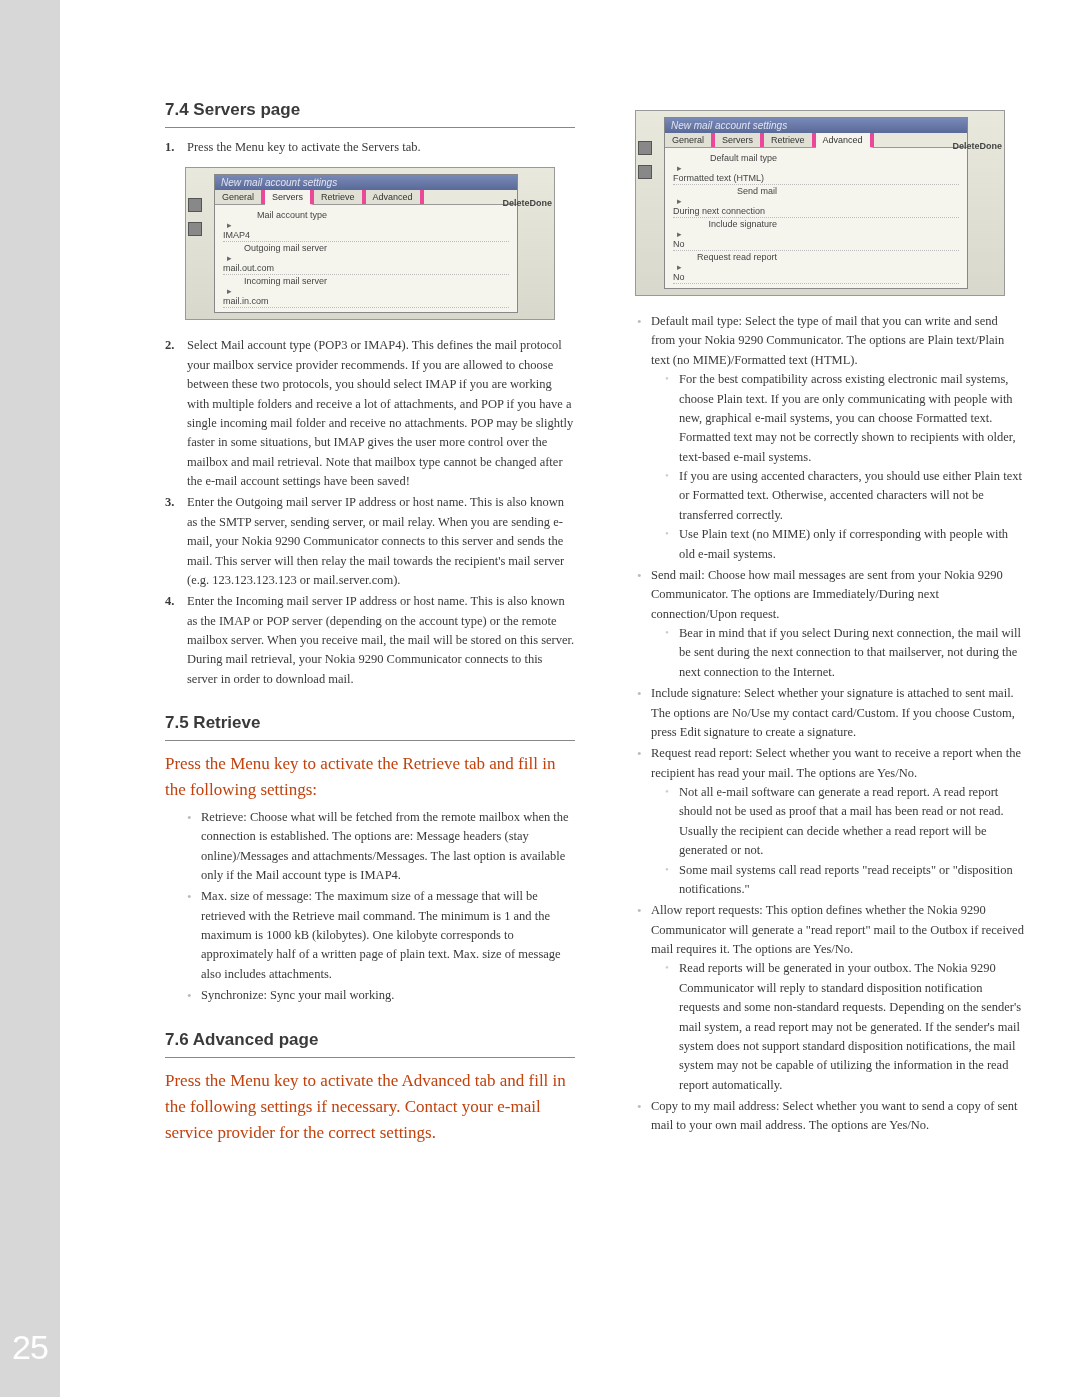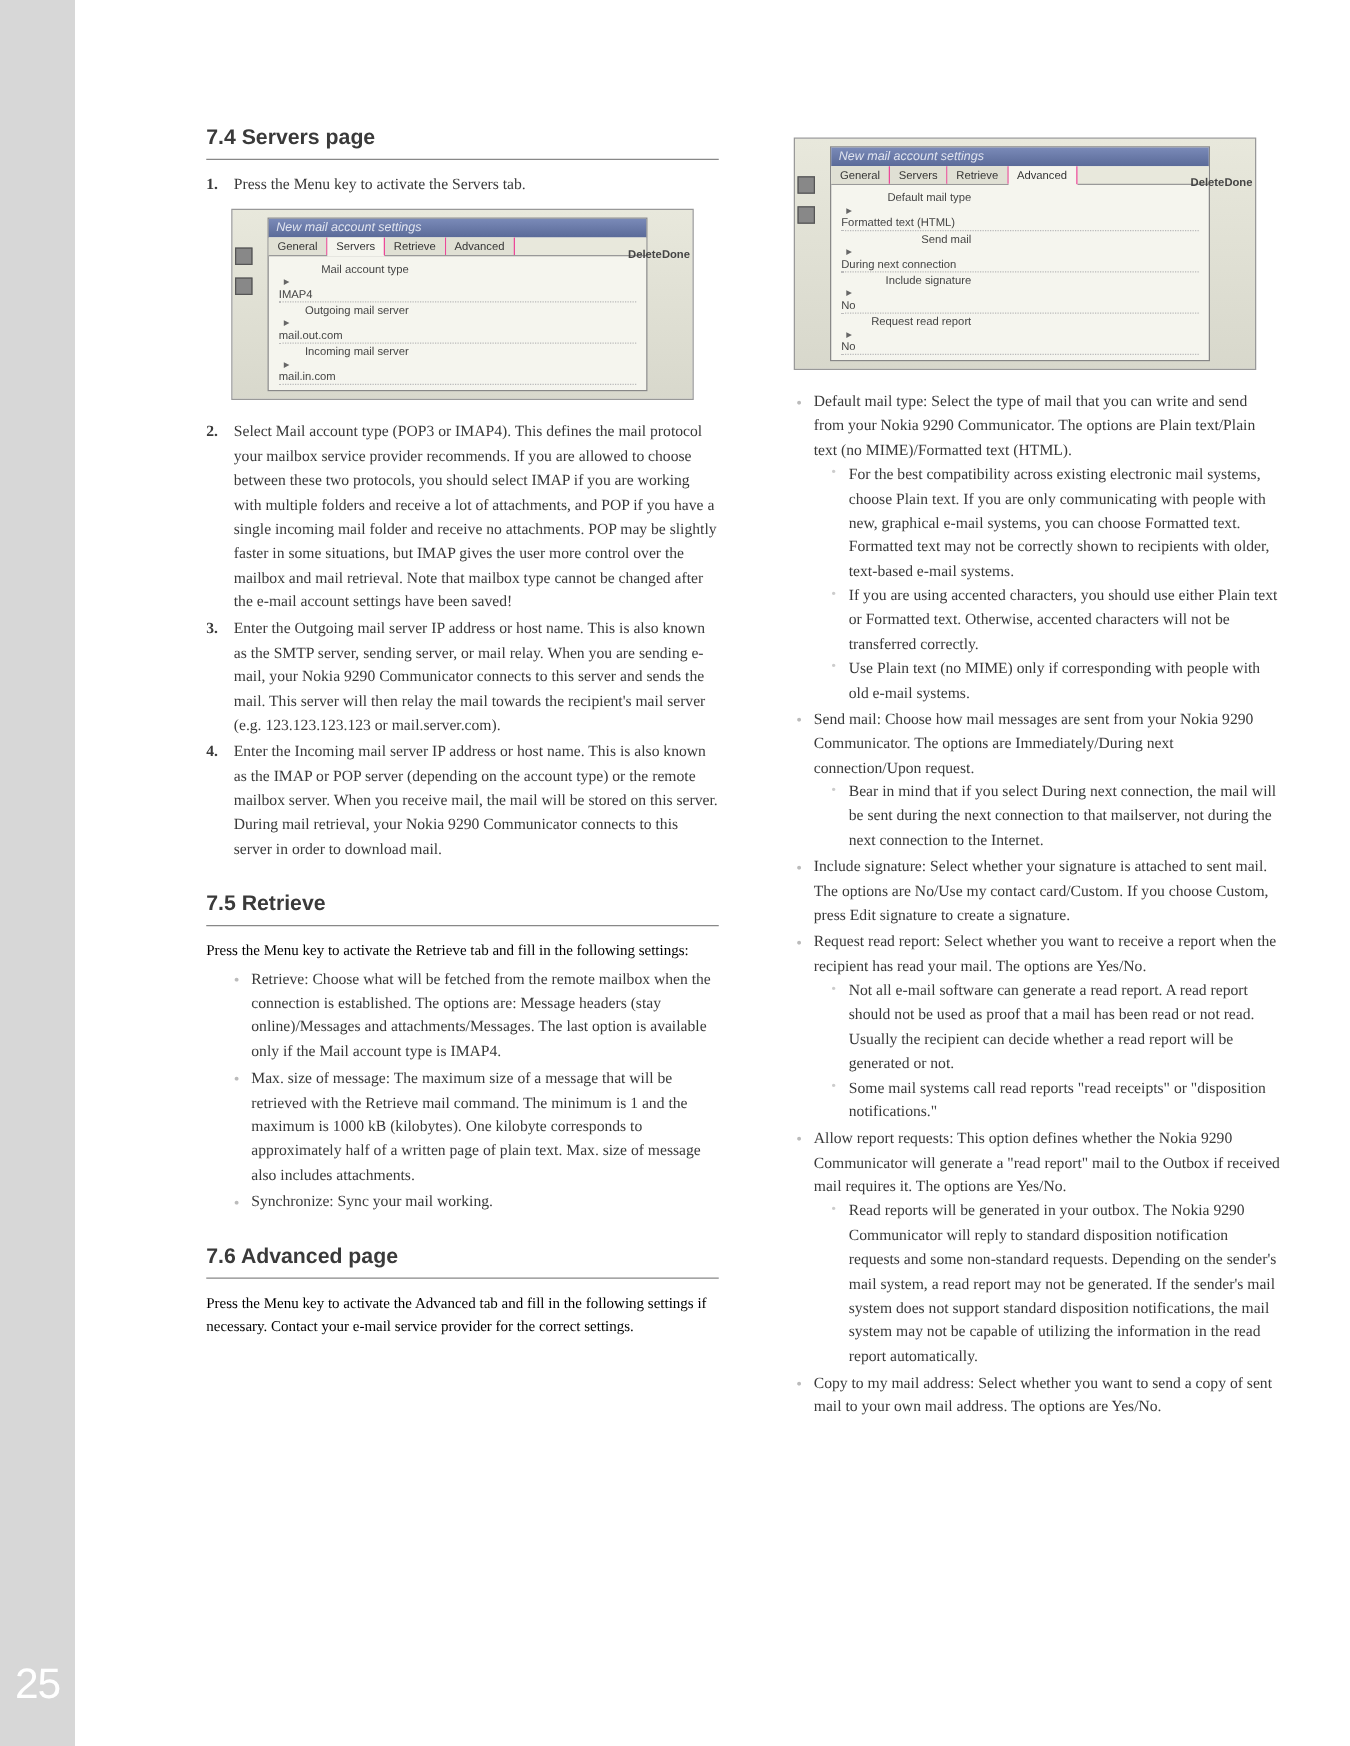--- a/index.html
+++ b/index.html
@@ -56,24 +56,24 @@
     position: relative;
     margin-bottom: 2px;
     color: #3a3a3a;
   }
   ol li .num {
     position: absolute;
     left: 0;
     font-weight: bold;
   }
   p.intro {
-    font-size: 12px;
+    font-size: 17px;
     line-height: 1.55;
     margin-bottom: 4px;
-    color: #000000;
+    color: #c2410c;
   }
   ul.bullets { list-style: none; padding-left: 22px; }
   ul.bullets > li {
     font-size: 12.5px;
     line-height: 1.55;
     position: relative;
     padding-left: 14px;
     margin-bottom: 2px;
     color: #3a3a3a;
   }
@@ -143,21 +143,21 @@
     font-style: italic;
   }
   .shot-tabs {
     display: flex;
     background: #e8e8dc;
     border-bottom: 1px solid #999;
   }
   .shot-tabs span {
     font-size: 9px;
     padding: 2px 7px;
-    border-right: 1px solid #ec4899;
+    border-right: 4px solid #ec4899;
     background: #e0e0d4;
   }
   .shot-tabs span.active {
     background: #f5f5ee;
     border-bottom: 1px solid #f5f5ee;
     margin-bottom: -1px;
   }
   .shot-body {
     padding: 4px 8px;
     font-size: 9px;

